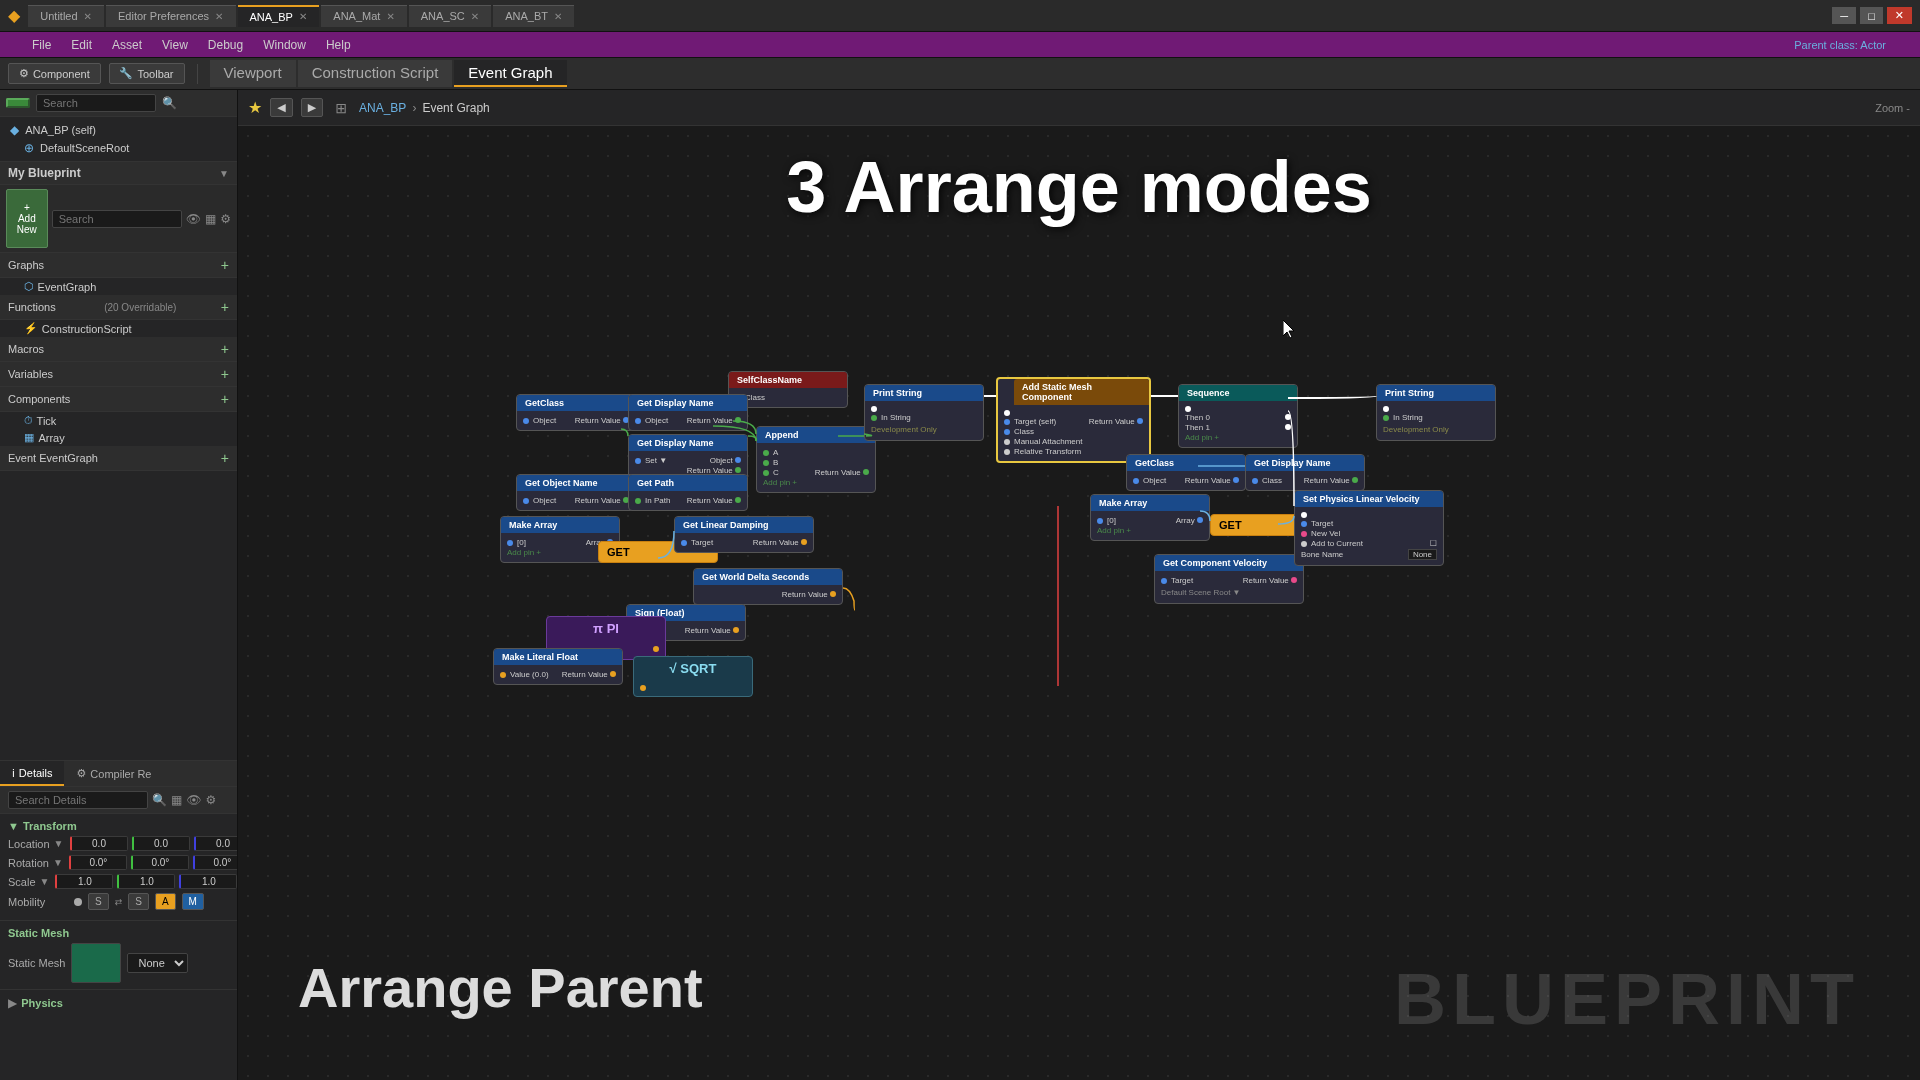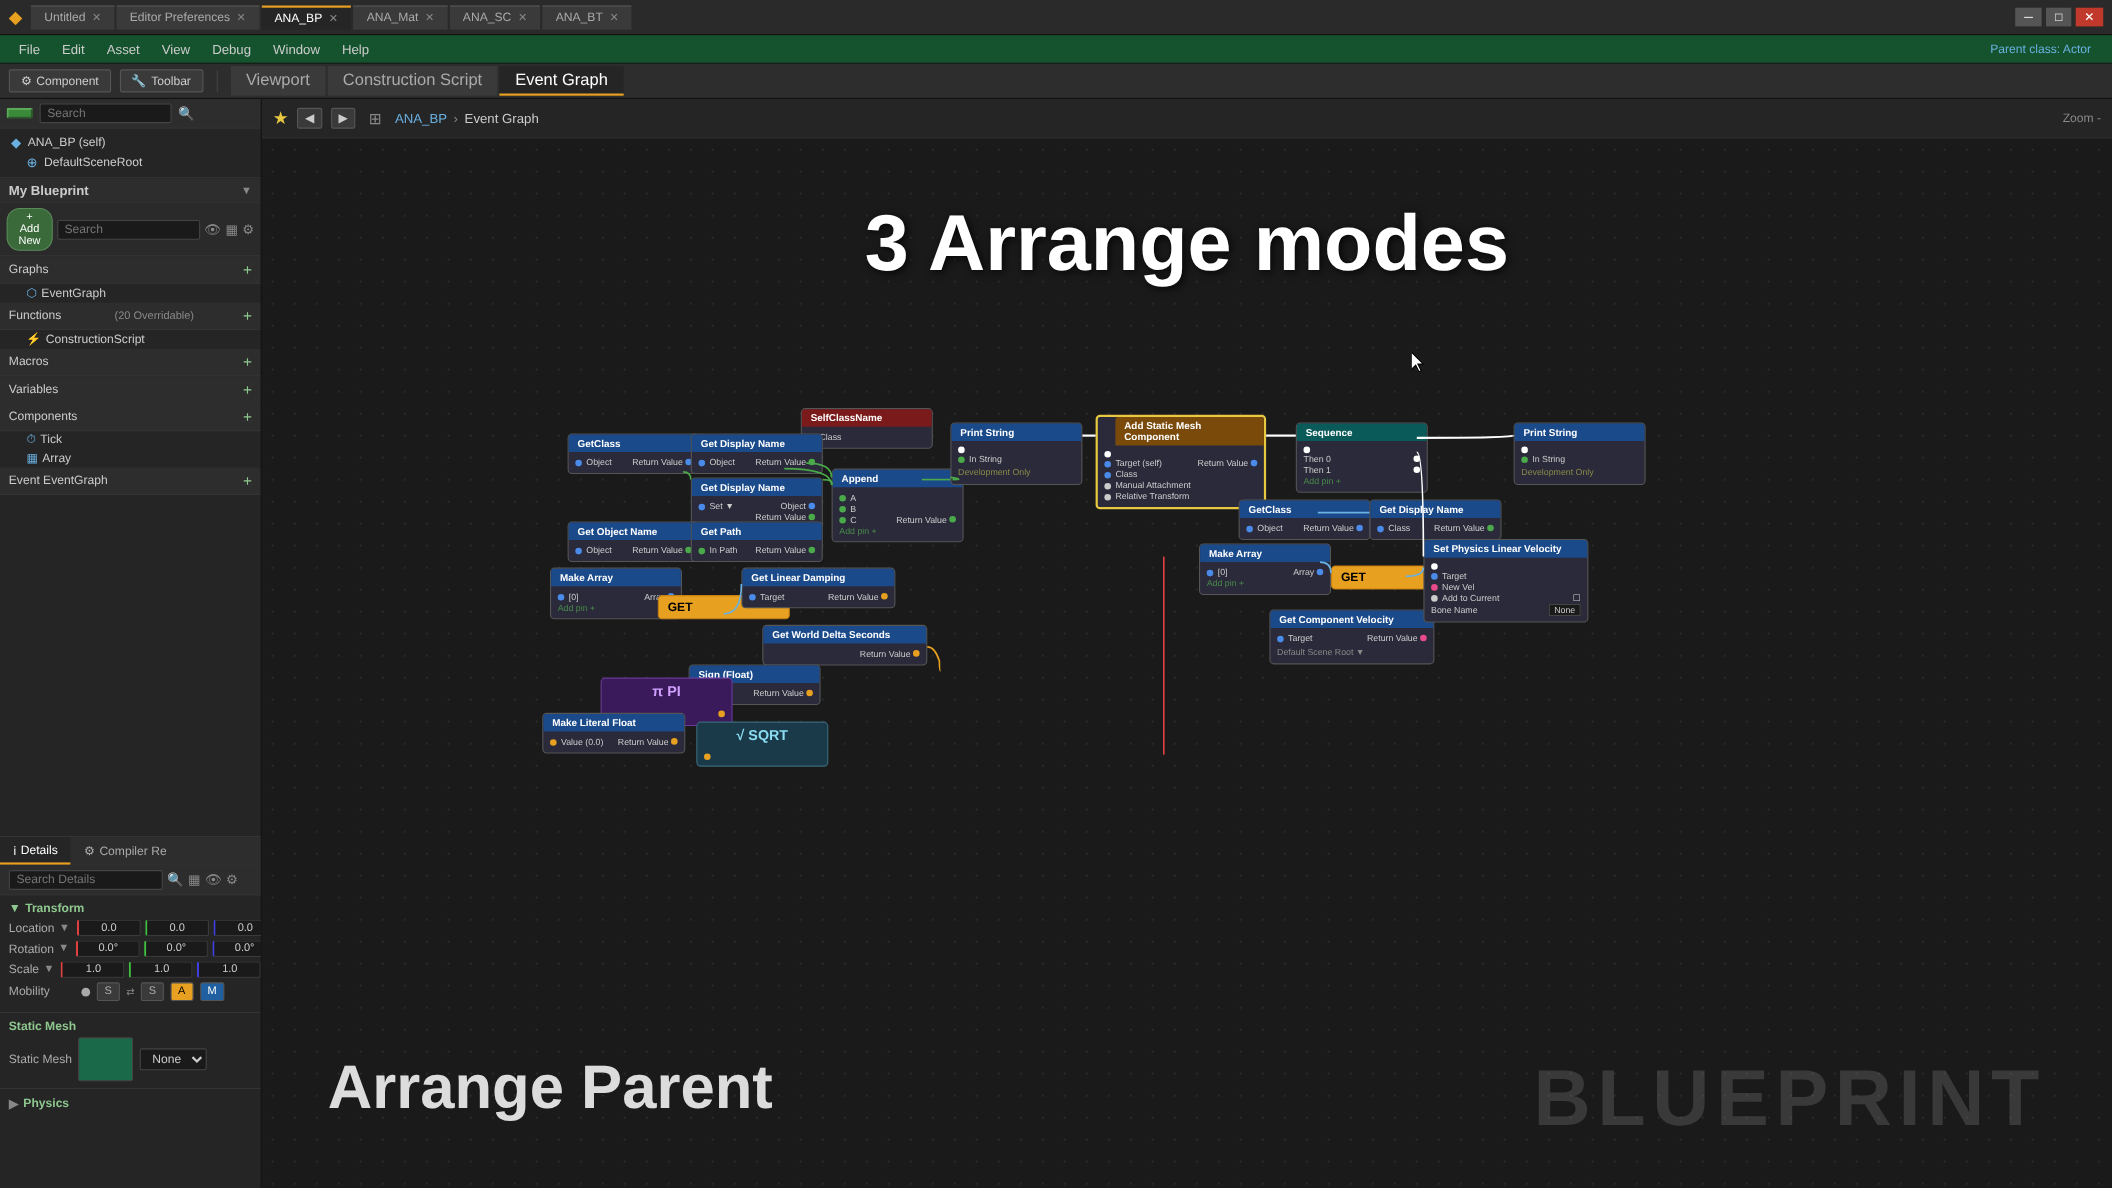--- a/index.html
+++ b/index.html
@@ -10,21 +10,21 @@
     #title-bar .app-icon { color: #e8a020; font-size: 16px; margin-right: 8px; }
     #title-bar .tabs { display: flex; gap: 2px; flex: 1; }
     .tab { background: #3a3a3a; padding: 4px 12px; font-size: 11px; color: #aaa; border-top: 1px solid #555; cursor: pointer; display: flex; align-items: center; gap: 6px; }
     .tab.active { background: #252526; color: #fff; border-top: 2px solid #e8a020; }
     .tab .close-btn { color: #888; font-size: 10px; }
     #title-bar .win-controls { display: flex; gap: 4px; margin-left: auto; }
     .win-btn { background: #555; color: #fff; border: none; padding: 2px 8px; font-size: 11px; cursor: pointer; }
     .win-btn.close { background: #c0392b; }
 
     
-    #menu-bar { background: #14532d; height: 26px; display: flex; align-items: center; padding: 0 7px; border-bottom: 1px solid #111; }
+    #menu-bar { background: #701a75; height: 26px; display: flex; align-items: center; padding: 0 22px; border-bottom: 1px solid #111; }
     .menu-item { padding: 2px 10px; color: #ccc; cursor: pointer; font-size: 12px; }
     #parent-class { margin-left: auto; color: #888; font-size: 11px; padding-right: 12px; }
     #parent-class span { color: #6ab0e0; }
 
     
     #toolbar { background: #2d2d2d; height: 32px; display: flex; align-items: center; padding: 0 8px; gap: 8px; border-bottom: 1px solid #111; }
     .toolbar-btn { background: #3a3a3a; color: #ccc; border: 1px solid #555; padding: 3px 10px; font-size: 11px; cursor: pointer; border-radius: 2px; display: flex; align-items: center; gap: 4px; }
     .add-component-btn { background: #3a8a3a; border-color: #5aaa5a; color: #fff; padding: 3px 10px; border-radius: 2px; font-size: 11px; cursor: pointer; }
     .search-box { background: #1a1a1a; border: 1px solid #444; color: #ccc; padding: 2px 6px; font-size: 11px; border-radius: 2px; width: 120px; }
     .viewport-tabs { display: flex; gap: 2px; }
@@ -93,21 +93,21 @@
     .breadcrumb-sep { color: #888; }
     .nav-btn { background: #3a3a3a; border: 1px solid #555; color: #ccc; padding: 2px 6px; font-size: 11px; cursor: pointer; border-radius: 2px; }
     .bookmark-btn { color: #e8c840; font-size: 16px; cursor: pointer; }
     .zoom-label { margin-left: auto; color: #888; font-size: 11px; }
 
     
     #blueprint-canvas { position: absolute; top: 36px; left: 0; right: 0; bottom: 0; background: #1a1a1a; overflow: hidden; }
     .canvas-bg { position: absolute; inset: 0; background-image: radial-gradient(circle, #2a2a2a 1px, transparent 1px); background-size: 20px 20px; }
 
     
-    .overlay-title { position: absolute; top: 20px; left: 50%; transform: translateX(-50%); font-size: 72px; font-weight: bold; color: #fff; white-space: nowrap; text-shadow: 2px 2px 8px rgba(0,0,0,0.8); pointer-events: none; z-index: 10; margin-top: 34px; }
+    .overlay-title { position: absolute; top: 20px; left: 50%; transform: translateX(-50%); font-size: 72px; font-weight: bold; color: #fff; white-space: nowrap; text-shadow: 2px 2px 8px rgba(0,0,0,0.8); pointer-events: none; z-index: 10; }
     .overlay-subtitle { position: absolute; bottom: 60px; left: 60px; font-size: 56px; font-weight: bold; color: rgba(255,255,255,0.85); pointer-events: none; z-index: 10; }
     .overlay-watermark { position: absolute; bottom: 40px; right: 60px; font-size: 72px; font-weight: bold; color: rgba(150,150,150,0.25); letter-spacing: 6px; pointer-events: none; z-index: 10; }
 
     
     .bp-node { position: absolute; background: #2a2a3a; border: 1px solid #555; border-radius: 4px; min-width: 120px; font-size: 9px; color: #ccc; }
     .bp-node-header { padding: 3px 8px; border-radius: 3px 3px 0 0; font-size: 9px; font-weight: bold; color: #fff; }
     .bp-node-header.blue { background: #1a4a8a; }
     .bp-node-header.orange { background: #7a4a0a; margin-left: 16px; }
     .bp-node-header.red { background: #7a1a1a; }
     .bp-node-header.teal { background: #0a5a5a; }
@@ -227,21 +227,21 @@
 
     <div id="my-blueprint">
       <div class="section-header">
         <span style="font-weight:bold;color:#ccc;font-size:12px;">My Blueprint</span>
         <div class="section-controls">
           <span style="color:#888;font-size:10px;">▼</span>
         </div>
       </div>
 
       <div style="display:flex;align-items:center;gap:4px;padding:4px 6px;background:#2a2a2a;border-bottom:1px solid #333;">
-        <button style="background:#3a6a3a;border:1px solid #5a8a5a;color:#fff;padding:2px 8px;font-size:10px;cursor:pointer;border-radius:12px;">+ Add New</button>
+        <button style="background:#3a6a3a;border:1px solid #5a8a5a;color:#fff;padding:12px 8px;font-size:10px;cursor:pointer;border-radius:2px;">+ Add New</button>
         <input class="panel-search" type="text" placeholder="Search" style="">
         <span class="eye-btn">👁</span>
         <span class="eye-btn">▦</span>
         <span class="eye-btn">⚙</span>
       </div>
 
       <div class="section-header">
         <span style="font-size:11px;color:#ccc;">Graphs</span>
         <span class="section-add">+</span>
       </div>

